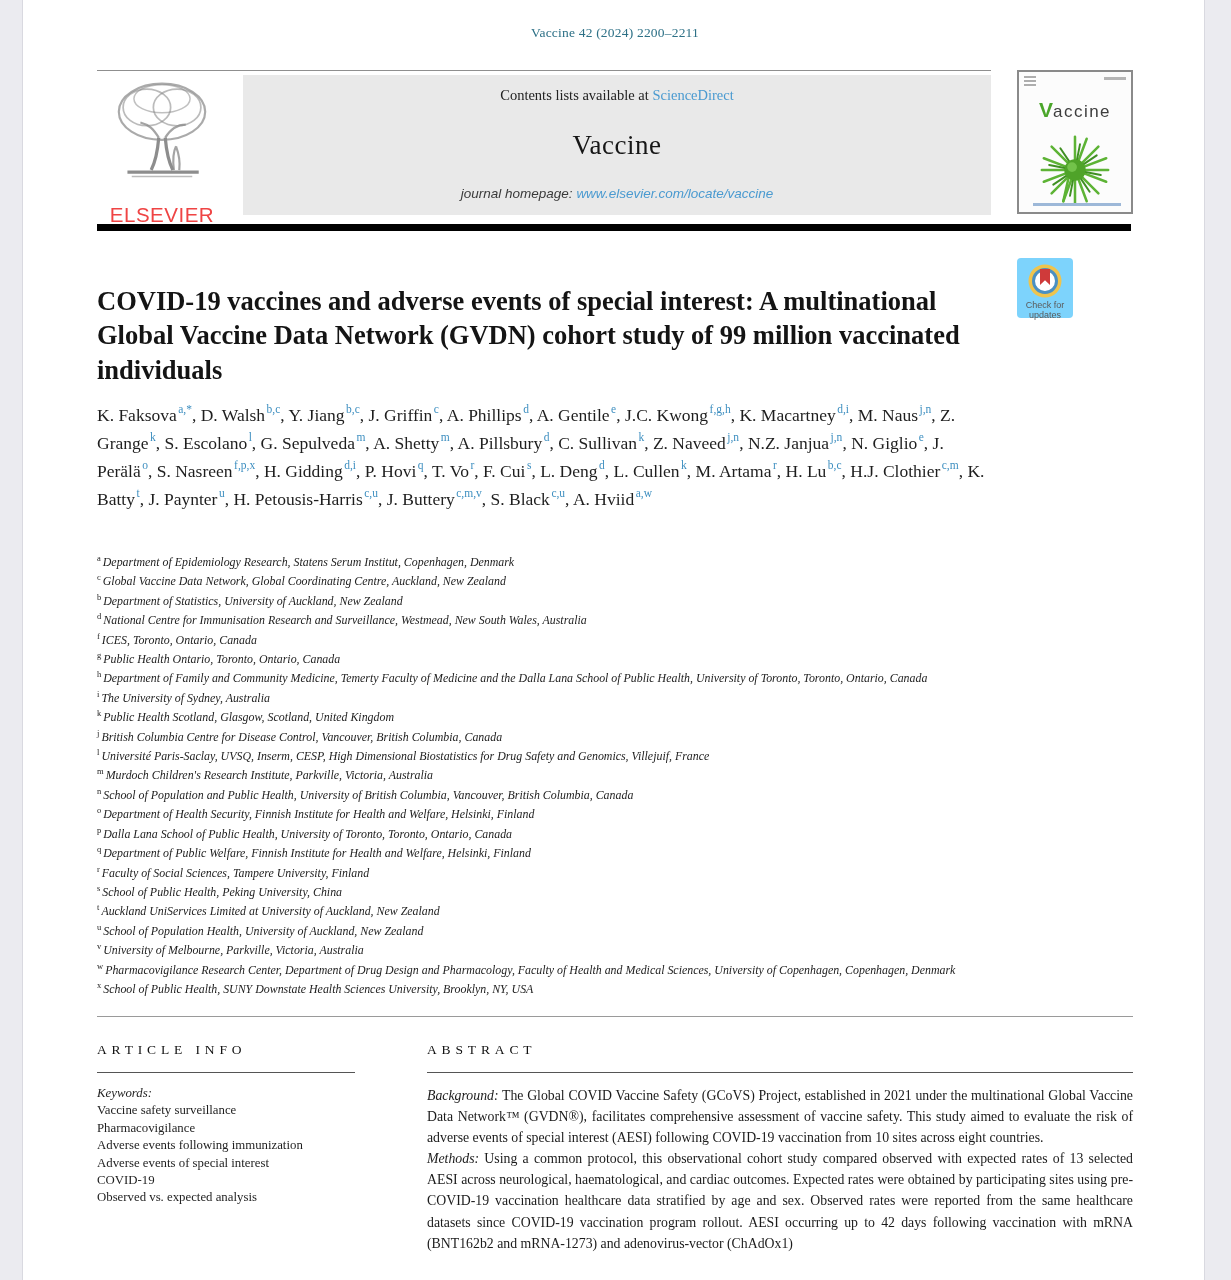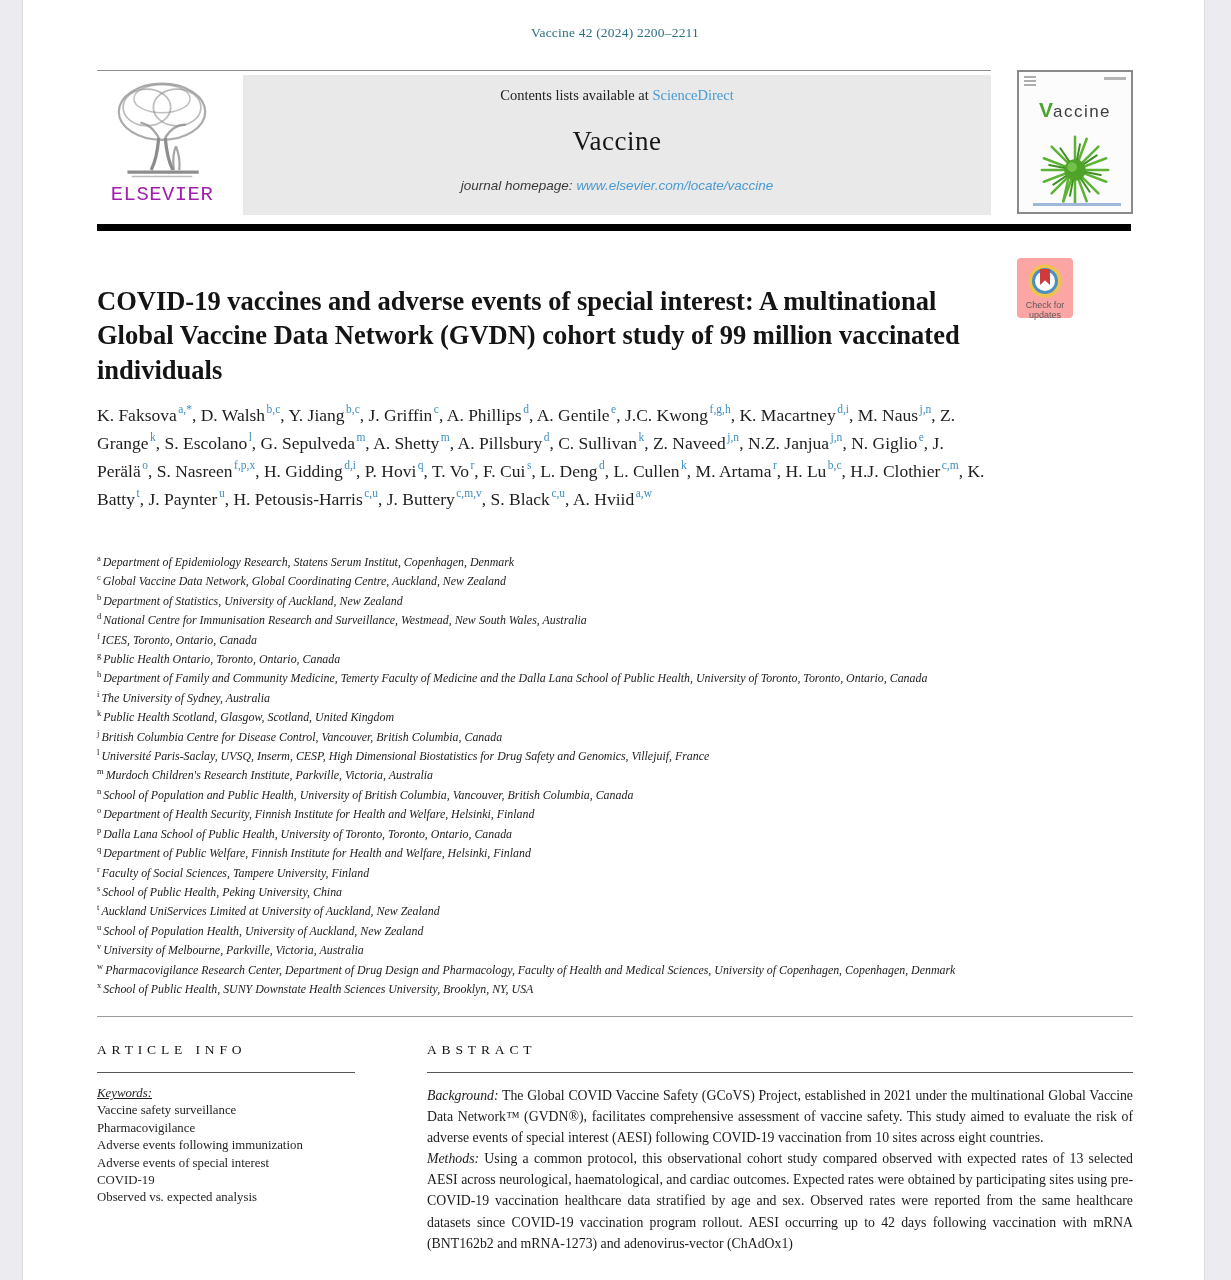--- a/index.html
+++ b/index.html
@@ -14,28 +14,28 @@
   .citation{
     position:absolute;left:97px;top:25px;width:1036px;text-align:center;
     font-size:13.5px;color:#2d7086;letter-spacing:.2px;
   }
 
   .top-rule{position:absolute;left:97px;top:70px;width:894px;height:1px;background:#8f8f8f;}
 
   .elsevier{position:absolute;left:97px;top:75px;width:130px;height:140px;text-align:center;}
   .elsevier svg{display:block;margin:0 auto;}
   .elsevier .wordmark{
-    font-size:20.5px;color:#a21caf;letter-spacing:.5px;margin-top:0;
-    font-family:Liberation Mono, monospace;
+    font-size:20.5px;color:#ef4444;letter-spacing:.5px;margin-top:20px;
+    font-family:Liberation Sans, sans-serif;
   }
 
   .banner{
     position:absolute;left:243px;top:75px;width:748px;height:140px;background:#e9e9e9;
     display:flex;flex-direction:column;justify-content:space-between;
-    text-align:center;padding:12px 0 22px 0;box-sizing:border-box;
+    text-align:center;padding:12px 0 14px 0;box-sizing:border-box;
   }
   .contents-line{font-size:14.5px;color:#222;}
   .link{color:#4a9ad0;text-decoration:none;cursor:pointer;}
   .banner .jtitle{font-size:27px;color:#161616;letter-spacing:.5px;}
   .homepage-line{font-family:"Liberation Sans", sans-serif;font-size:13.5px;color:#3a3a3a;font-style:italic;}
 
   .cover{
     position:absolute;left:1017px;top:70px;width:116px;height:144px;background:#fcfcfc;
     border:2px solid #8a8a8a;box-sizing:border-box;
   }
@@ -44,21 +44,21 @@
   .cover .mini-issn{position:absolute;right:5px;top:5px;width:22px;height:3px;background:#b5b5b5;}
   .cover .ctitle{position:absolute;left:0;top:26px;width:100%;text-align:center;
     font-family:"Liberation Sans", sans-serif;font-size:17px;letter-spacing:1.5px;color:#3d3d3d;}
   .cover .ctitle .v{color:#4aa62a;font-size:21px;font-weight:bold;letter-spacing:0;}
   .cover .virus{position:absolute;left:50%;top:92px;transform:translate(-50%,-50%);margin-top:8px;}
   .cover .mini-footer{position:absolute;left:14px;bottom:6px;width:88px;height:3px;background:#9db8d8;}
 
   .black-bar{position:absolute;left:97px;top:224px;width:1034px;height:7px;background:#000;}
 
   .badge{
-    position:absolute;left:1017px;top:258px;width:56px;height:60px;background:#fca5a5;
+    position:absolute;left:1017px;top:258px;width:56px;height:60px;background:#7dd3fc;
     border-radius:4px;text-align:center;padding-top:7px;box-sizing:border-box;cursor:pointer;
   }
   .badge .ring{
     width:20px;height:20px;border-radius:50%;background:#fff;border:3px solid #4a90c2;
     box-shadow:0 0 0 3.5px #efc44d;margin:3px auto 6px auto;position:relative;
   }
   .badge .bookmark{
     position:absolute;left:50%;top:-2px;transform:translateX(-50%);
     width:10px;height:16px;background:#cf3a3a;
     clip-path:polygon(0 0,100% 0,100% 100%,50% 70%,0 100%);
@@ -91,21 +91,21 @@
 
   .columns{position:absolute;left:97px;top:1042px;width:1036px;display:flex;}
   .col-left{width:258px;flex:none;margin-right:72px;}
   .col-right{flex:1;}
   .sec-heading{
     font-size:13.5px;letter-spacing:.36em;color:#111;margin:0 0 14px 0;font-weight:normal;
   }
   .sec-underline{height:1px;background:#555;margin-bottom:12px;}
   .col-left .sec-underline{width:258px;}
   .keywords{font-size:12.8px;line-height:1.36;color:#1e1e1e;}
-  .keywords .kw-label{font-style:italic;text-decoration:underline;}
+  .keywords .kw-label{font-style:italic;}
   .abstract{font-size:13.8px;line-height:1.53;text-align:justify;color:#1b1b1b;}
   .abstract p{margin:0;}
   .abstract .sec-label{font-style:italic;}
 </style>
 </head>
 <body>
 
 <div class="gutter left"></div>
 <div class="gutter right"></div>
 

